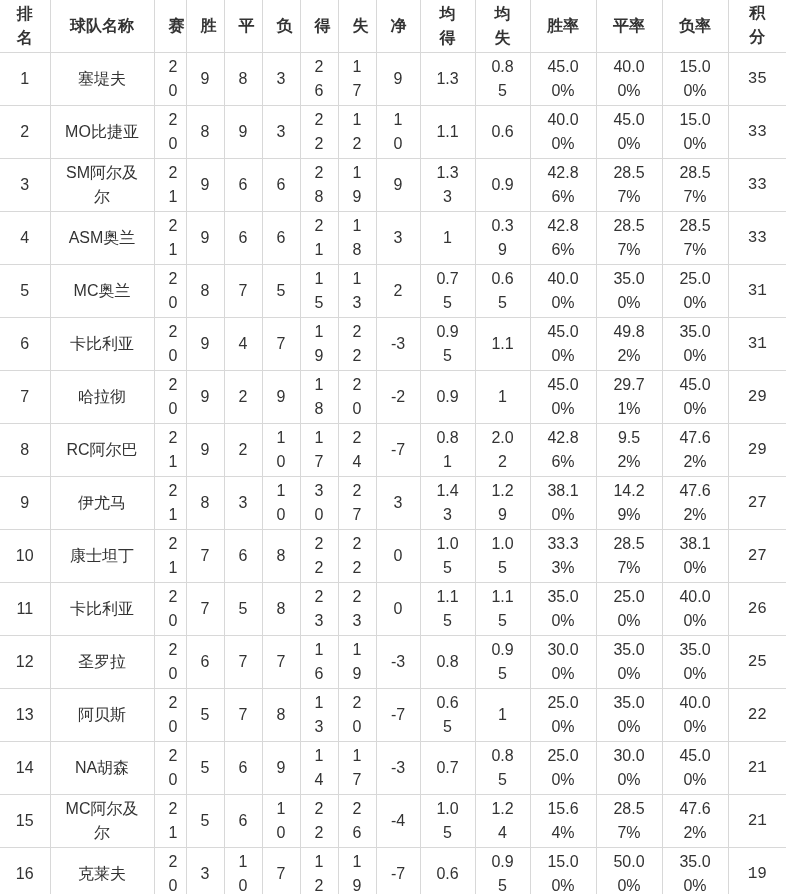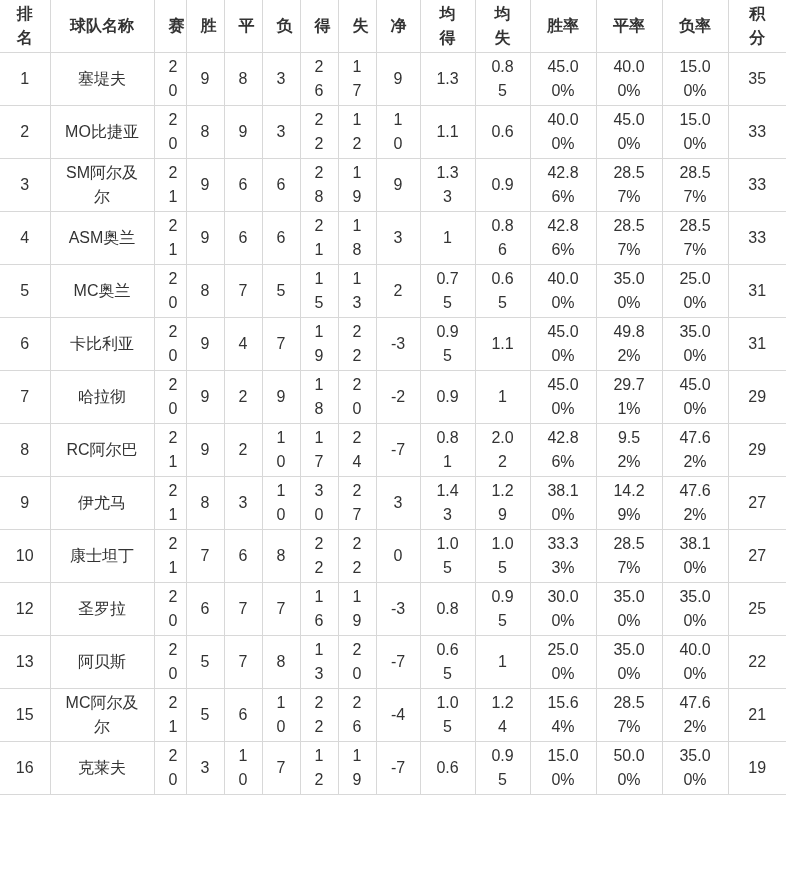--- a/index.html
+++ b/index.html
@@ -35,20 +35,21 @@
     overflow: visible;
     background: #ffffff;
   }
   table.standings th {
     font-weight: bold;
     color: #333333;
   }
   table.standings th:last-child,
   table.standings td:last-child {
     border-right: none;
+    font-family: Liberation Mono, monospace;
   }
 </style>
 </head>
 <body>
 
 <table class="standings">
   <colgroup>
     <col style="width:50px">
     <col style="width:104px">
     <col style="width:32px">
@@ -140,21 +141,21 @@
         <td>4</td>
         <td>ASM奥兰</td>
         <td>21</td>
         <td>9</td>
         <td>6</td>
         <td>6</td>
         <td>21</td>
         <td>18</td>
         <td>3</td>
         <td>1</td>
-        <td>0.86</td>
+        <td>0.39</td>
         <td>42.86%</td>
         <td>28.57%</td>
         <td>28.57%</td>
         <td>33</td>
       </tr>
       <tr>
         <td>5</td>
         <td>MC奥兰</td>
         <td>20</td>
         <td>8</td>
@@ -249,20 +250,37 @@
         <td>22</td>
         <td>0</td>
         <td>1.05</td>
         <td>1.05</td>
         <td>33.33%</td>
         <td>28.57%</td>
         <td>38.10%</td>
         <td>27</td>
       </tr>
       <tr>
+        <td>11</td>
+        <td>卡比利亚</td>
+        <td>20</td>
+        <td>7</td>
+        <td>5</td>
+        <td>8</td>
+        <td>23</td>
+        <td>23</td>
+        <td>0</td>
+        <td>1.15</td>
+        <td>1.15</td>
+        <td>35.00%</td>
+        <td>25.00%</td>
+        <td>40.00%</td>
+        <td>26</td>
+      </tr>
+      <tr>
         <td>12</td>
         <td>圣罗拉</td>
         <td>20</td>
         <td>6</td>
         <td>7</td>
         <td>7</td>
         <td>16</td>
         <td>19</td>
         <td>-3</td>
         <td>0.8</td>
@@ -281,20 +299,37 @@
         <td>8</td>
         <td>13</td>
         <td>20</td>
         <td>-7</td>
         <td>0.65</td>
         <td>1</td>
         <td>25.00%</td>
         <td>35.00%</td>
         <td>40.00%</td>
         <td>22</td>
+      </tr>
+      <tr>
+        <td>14</td>
+        <td>NA胡森</td>
+        <td>20</td>
+        <td>5</td>
+        <td>6</td>
+        <td>9</td>
+        <td>14</td>
+        <td>17</td>
+        <td>-3</td>
+        <td>0.7</td>
+        <td>0.85</td>
+        <td>25.00%</td>
+        <td>30.00%</td>
+        <td>45.00%</td>
+        <td>21</td>
       </tr>
       <tr>
         <td>15</td>
         <td>MC阿尔及尔</td>
         <td>21</td>
         <td>5</td>
         <td>6</td>
         <td>10</td>
         <td>22</td>
         <td>26</td>

